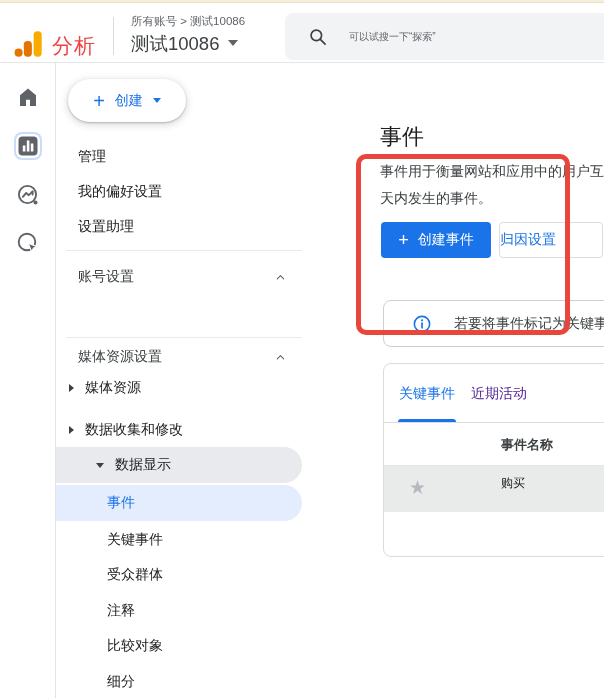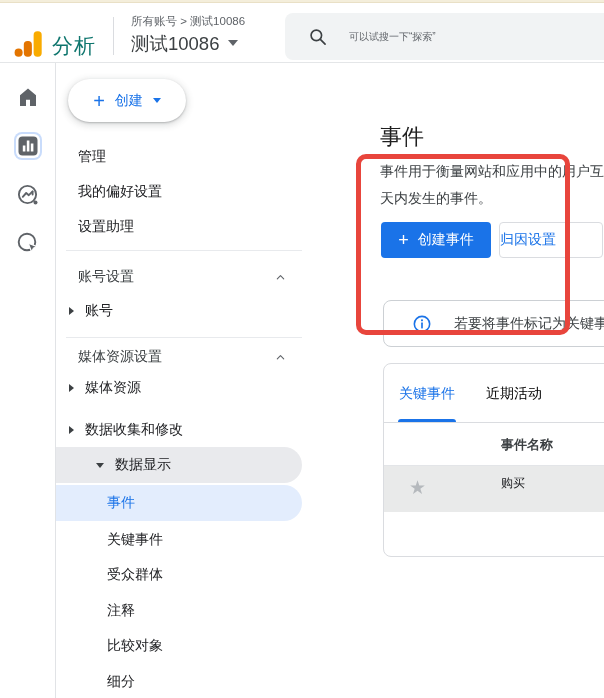--- a/index.html
+++ b/index.html
@@ -10,21 +10,21 @@
   }
   .abs { position:absolute; }
 
   
   .top-strip { left:0; top:0; width:604px; height:3px; background:#f4eedb; border-bottom:1px solid #e9e0c6; }
 
   
   .header { left:0; top:3px; width:604px; height:60px; background:#fff; }
   .header-border { left:0; top:62px; width:604px; height:1px; background:#e4e6e8; }
   .logo { left:14px; top:27px; width:30px; height:28px; }
-  .logo-text { left:52px; top:29px; font-size:21px; color:#0f766e; letter-spacing:1px;text-align:center; }
+  .logo-text { left:52px; top:29px; font-size:21px; color:#ef4444; letter-spacing:1px;text-align:center; }
   .head-vdiv { left:113px; top:14px; width:1px; height:38px; background:#dadce0; }
   .breadcrumb { left:131px; top:11px; font-size:11.5px; color:#5f6368; }
   .account-row { left:131px; top:27px; height:26px; display:flex; align-items:center; gap:9px; cursor:pointer; }
   .account-name { font-size:18.5px; color:#3c4043; }
   .caret-down { width:0; height:0; border-left:5px solid transparent; border-right:5px solid transparent; border-top:6px solid #5f6368; }
   .search { left:285px; top:10px; width:330px; height:47px; background:#f1f3f4; border-radius:8px; display:flex; align-items:center; }
   .search-icon { margin-left:23px; width:20px; height:20px; flex:none; }
   .search-ph { margin-left:21px; font-size:10px; color:#5f6368; }
 
   
@@ -69,21 +69,21 @@
   .banner { left:383px; top:300px; width:290px; height:47px; border:1px solid #ccd0d4; border-radius:8px; background:#fff;
     display:flex; align-items:center; }
   .banner .info { margin-left:28px; width:20px; height:20px; flex:none; }
   .banner .txt { margin-left:22px; font-size:14px; color:#3c4043; white-space:nowrap; }
 
   .card { left:383px; top:363px; width:280px; height:194px; border:1px solid #dadce0; border-radius:8px; background:#fff; overflow:hidden; }
   .tabs { position:relative; height:59px; border-bottom:1px solid #dadce0; }
   .tab { position:absolute; top:0; height:59px; width:58px; display:flex; align-items:center; justify-content:center;
     font-size:14px; font-weight:500; cursor:pointer; }
   .tab.active { left:14px; color:#1a73e8; }
-  .tab.idle { left:101px; color:#000000; }
+  .tab.idle { left:86px; color:#4c1d95; }
   .tab-underline { position:absolute; left:14px; bottom:0; width:58px; height:3px; background:#1a73e8; border-radius:3px 3px 0 0; }
   .thead { position:relative; height:43px; border-bottom:1px solid #e3e5e8; }
   .th-name { position:absolute; left:117px; top:0; height:43px; display:flex; align-items:center; font-size:13px; font-weight:700; color:#3c4043; }
   .trow { position:relative; height:46px; background:#e9eaea; }
   .star { position:absolute; left:25px; top:12px; font-size:19px; color:#b5b9bd; line-height:1; cursor:pointer; }
   .td-name { position:absolute; left:117px; top:0; height:34px; display:flex; align-items:center; font-size:12px; color:#202124; }
 
   .annotation { left:356px; top:154px; width:214px; height:181px; border:5px solid #e8453c; border-radius:10px; pointer-events:none; z-index:50; }
 </style>
 </head>
@@ -157,24 +157,20 @@
   </div>
 
   <div class="abs s-div" style="top:250px;"></div>
 
   <div class="abs s-row s-sec" style="top:259px;">
     <span class="lbl">账号设置</span>
     <svg class="chev-up" viewBox="0 0 24 24" fill="none">
       <path d="m5 15 7-7 7 7" stroke="#5f6368" stroke-width="2.4" stroke-linecap="round" stroke-linejoin="round"></path>
     </svg>
   </div>
-  <div class="abs s-row s-l1" style="top:293px;">
-    <span class="tri-right"></span>
-    <span class="lbl">账号</span>
-  </div>
 
   <div class="abs s-div" style="top:337px;"></div>
 
   <div class="abs s-row s-sec" style="top:339px;">
     <span class="lbl">媒体资源设置</span>
     <svg class="chev-up" viewBox="0 0 24 24" fill="none">
       <path d="m5 15 7-7 7 7" stroke="#5f6368" stroke-width="2.4" stroke-linecap="round" stroke-linejoin="round"></path>
     </svg>
   </div>
   <div class="abs s-row s-l1" style="top:370px;align-items:center;">

